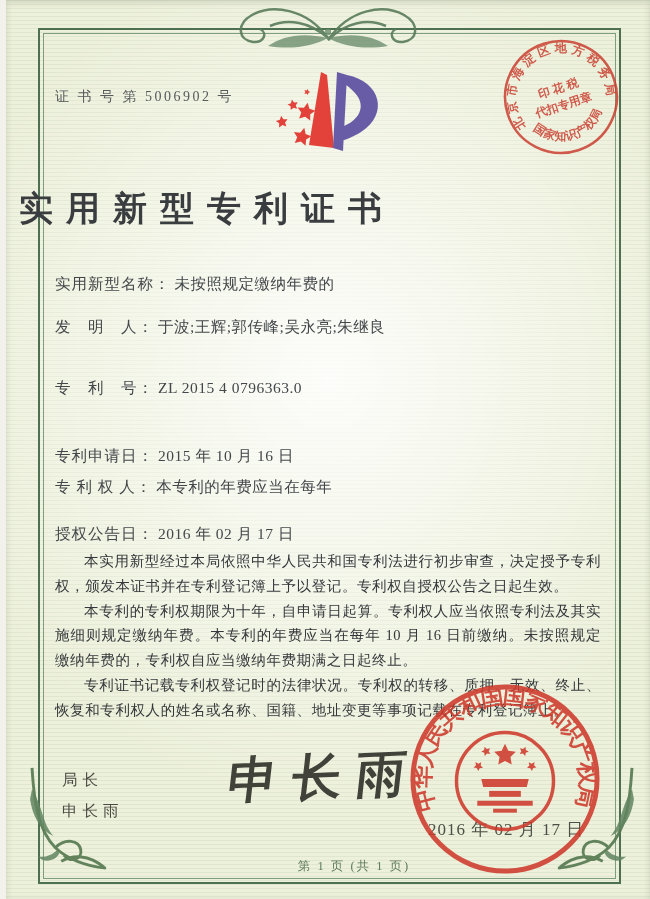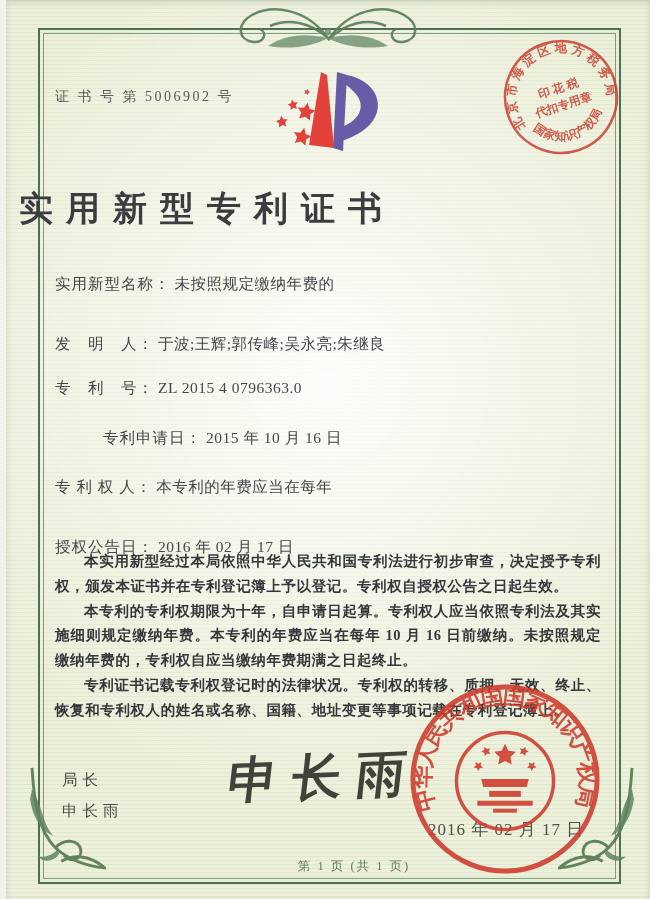--- a/index.html
+++ b/index.html
@@ -33,26 +33,26 @@
   .tax-stamp{position:absolute;left:494px;top:36px;transform:rotate(-18deg);opacity:.82;}
   .title{
     position:absolute;left:0;top:186px;width:100%;
     text-align:left;font-size:34px;font-weight:600;color:#3a3d3f;
     letter-spacing:13px;text-indent:13px;
   }
   .fields{position:absolute;left:49px;top:0;width:540px;}
   .field-row{position:absolute;left:0;font-size:15.5px;color:#43474a;white-space:nowrap;}
   .field-row .lbl{letter-spacing:1px;}
   .field-row .val{margin-left:4px;letter-spacing:.5px;}
-  .f1{top:274px;} .f2{top:334px;} .f3{top:378px;} .f4{top:428px;margin-left:48px;} .f5{top:477px;} .f6{top:524px;margin-top:13px;}
+  .f1{top:274px;} .f2{top:317px;} .f3{top:378px;} .f4{top:446px;} .f5{top:477px;} .f6{top:524px;}
   .body-text{
     position:absolute;left:49px;top:549px;width:546px;
     font-size:14.5px;line-height:24.8px;color:#34383b;letter-spacing:.6px;
   }
-  .body-text p{margin:0;text-indent:2em;text-align:justify;font-weight:bold;}
+  .body-text p{margin:0;text-indent:2em;text-align:justify;}
   .director{position:absolute;left:56px;top:764px;font-size:15.5px;color:#4b4b43;letter-spacing:5px;line-height:31px;
     font-family:"Liberation Sans","DejaVu Sans",sans-serif;}
   .signature{
     position:absolute;left:188px;top:744px;width:260px;text-align:center;
     font-size:50px;font-weight:600;color:#33342c;letter-spacing:14px;
     transform:rotate(-2.5deg) skewX(-9deg);opacity:.92;z-index:2;
   }
   .issue-date{
     position:absolute;left:398px;top:818px;width:204px;text-align:center;
     font-size:17px;color:#4c5046;letter-spacing:1px;z-index:1;

